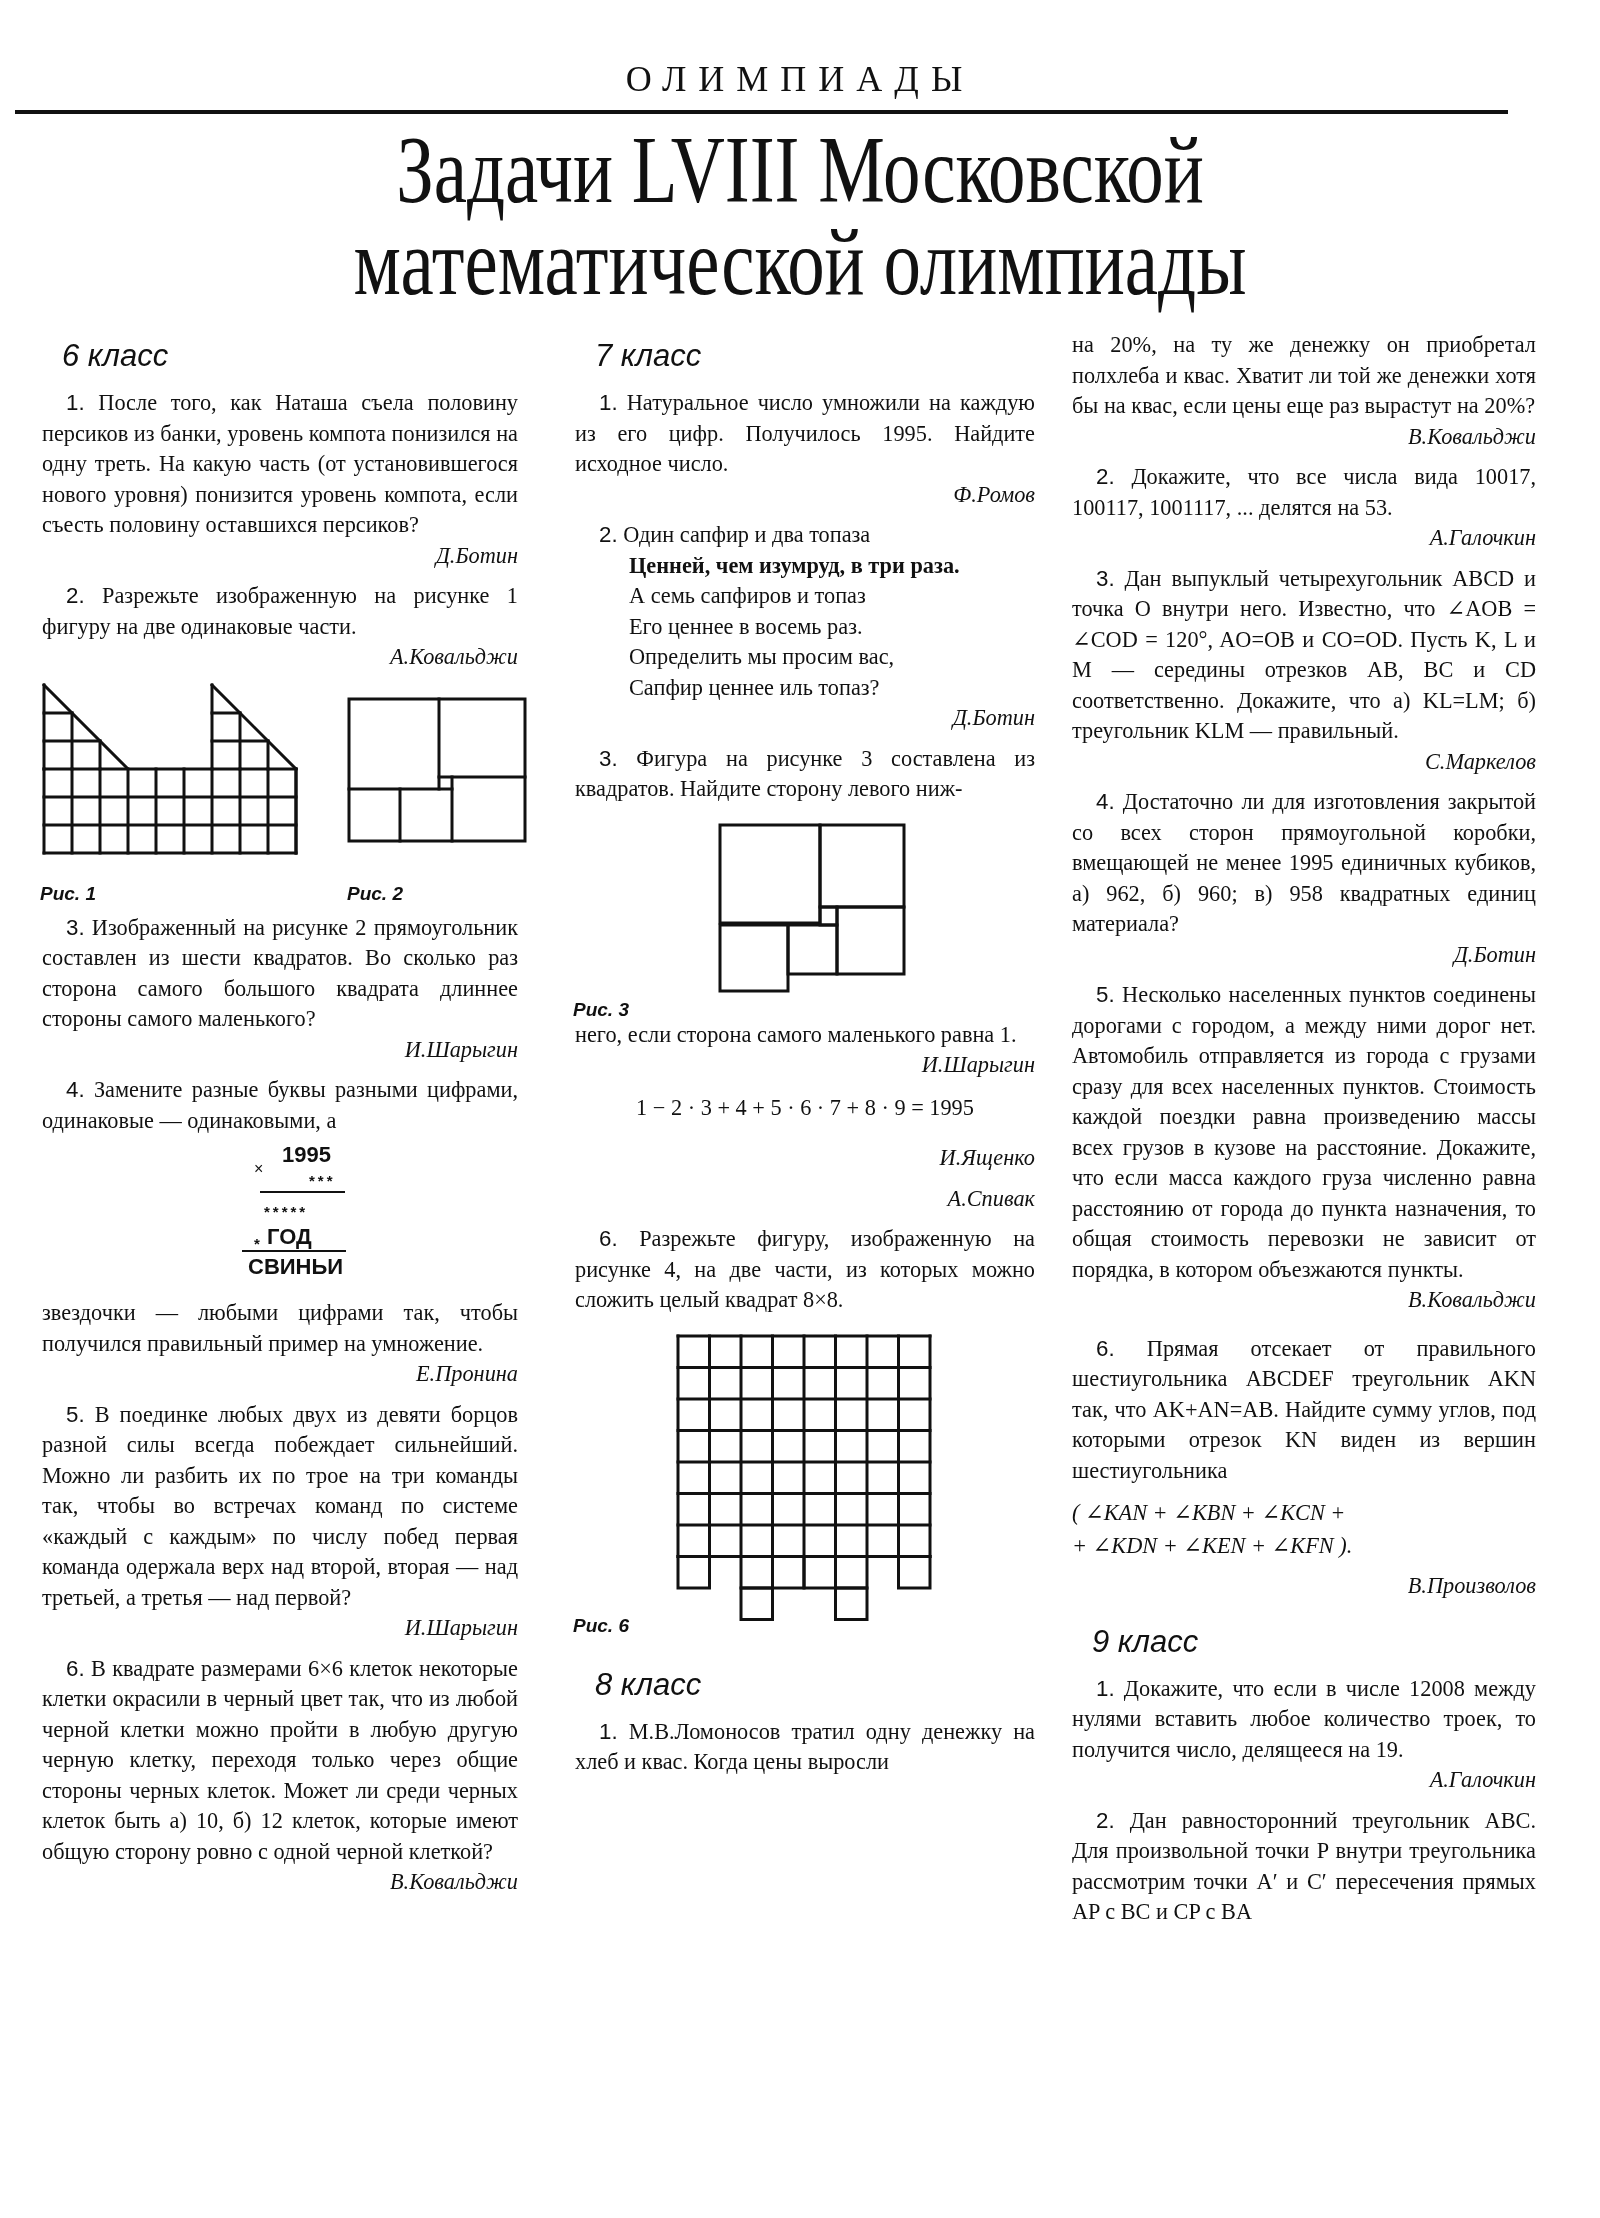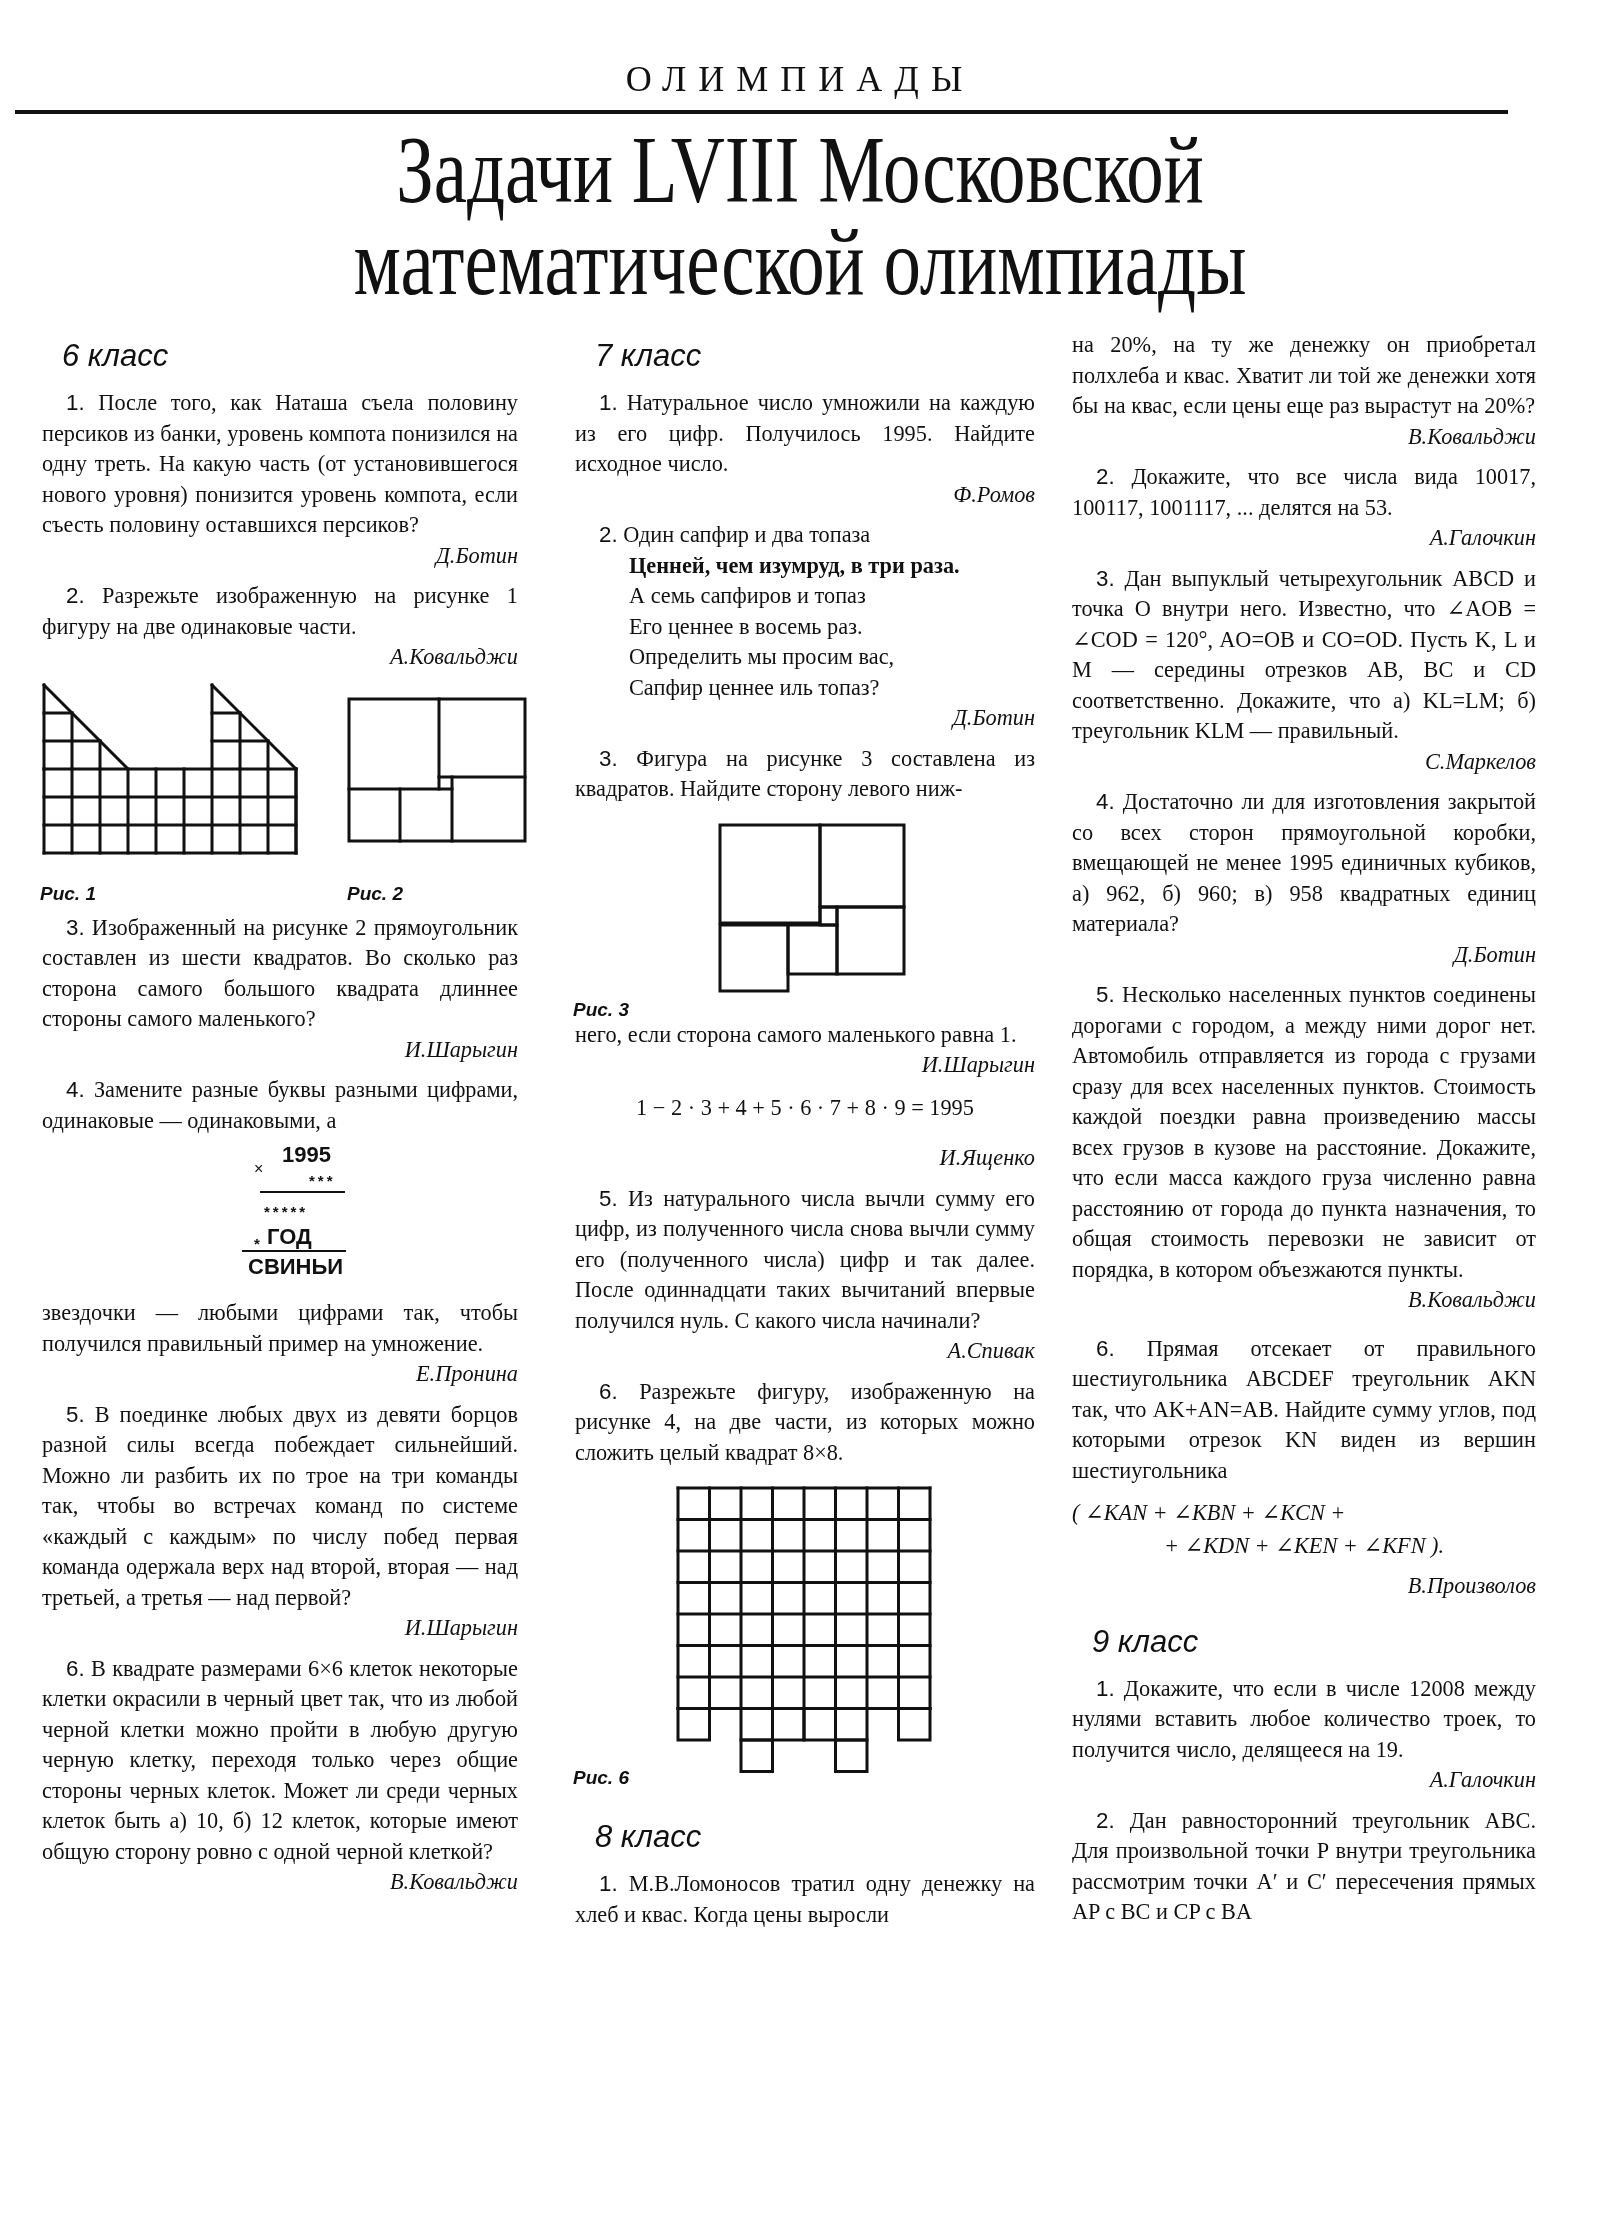--- a/index.html
+++ b/index.html
@@ -162,21 +162,20 @@
     <p class="p" style="text-indent:0;">него, если сторона самого маленького равна 1.</p>
     <p class="author">И.Шарыгин</p>
   </div>
 
   <div>
     <p class="center" style="margin:12px 0 20px 0;">1 − 2 · 3 + 4 + 5 · 6 · 7 + 8 · 9 = 1995</p>
     <p class="author">И.Ященко</p>
   </div>
 
   <div>
-    <p class="p"><span class="num">5.</span> <span>Из натурального числа вычли сумму его цифр, из полученного числа снова вычли сумму его (полученного числа) цифр и так далее. После одиннадцати таких вычитаний впервые получился нуль. С какого числа начинали?</span></p>
     <p class="author">А.Спивак</p>
   </div>
 
   <div>
     <p class="p"><span class="num">6.</span> <span>Разрежьте фигуру, изображенную на рисунке 4, на две части, из которых можно сложить целый квадрат 8×8.</span></p>
     <div style="position:relative;height:325px;">
       <svg id="fig4" style="left:101px;top:18px;" width="270" height="270">
           <line x1="2" y1="2" x2="254" y2="2" stroke="#111" stroke-width="3" stroke-linecap="square"></line>
           <line x1="2" y1="33.5" x2="254" y2="33.5" stroke="#111" stroke-width="3" stroke-linecap="square"></line>
           <line x1="2" y1="65" x2="254" y2="65" stroke="#111" stroke-width="3" stroke-linecap="square"></line>
@@ -235,21 +234,21 @@
   </div>
 
   <div>
     <p class="p"><span class="num">5.</span> <span>Несколько населенных пунктов соединены дорогами с городом, а между ними дорог нет. Автомобиль отправляется из города с грузами сразу для всех населенных пунктов. Стоимость каждой поездки равна произведению массы всех грузов в кузове на расстояние. Докажите, что если масса каждого груза численно равна расстоянию от города до пункта назначения, то общая стоимость перевозки не зависит от порядка, в котором объезжаются пункты.</span></p>
     <p class="author">В.Ковальджи</p>
   </div>
 
   <div style="margin-top:18px;">
     <p class="p"><span class="num">6.</span> <span>Прямая отсекает от правильного шестиугольника ABCDEF треугольник AKN так, что AK+AN=AB. Найдите сумму углов, под которыми отрезок KN виден из вершин шестиугольника</span></p>
     <p class="i" style="margin:12px 0 0 0;text-align:left;">( ∠KAN + ∠KBN + ∠KCN +</p>
-    <p class="i" style="margin:2px 0 10px 0;text-align:center;">+ ∠KDN + ∠KEN + ∠KFN ).</p>
+    <p class="i" style="margin:2px 0 10px 0;text-align:left;">+ ∠KDN + ∠KEN + ∠KFN ).</p>
     <p class="author">В.Произволов</p>
   </div>
 
   <div class="grade" style="margin-top:20px;">9 класс</div>
 
   <div>
     <p class="p"><span class="num">1.</span> <span>Докажите, что если в числе 12008 между нулями вставить любое количество троек, то получится число, делящееся на 19.</span></p>
     <p class="author">А.Галочкин</p>
   </div>
 

